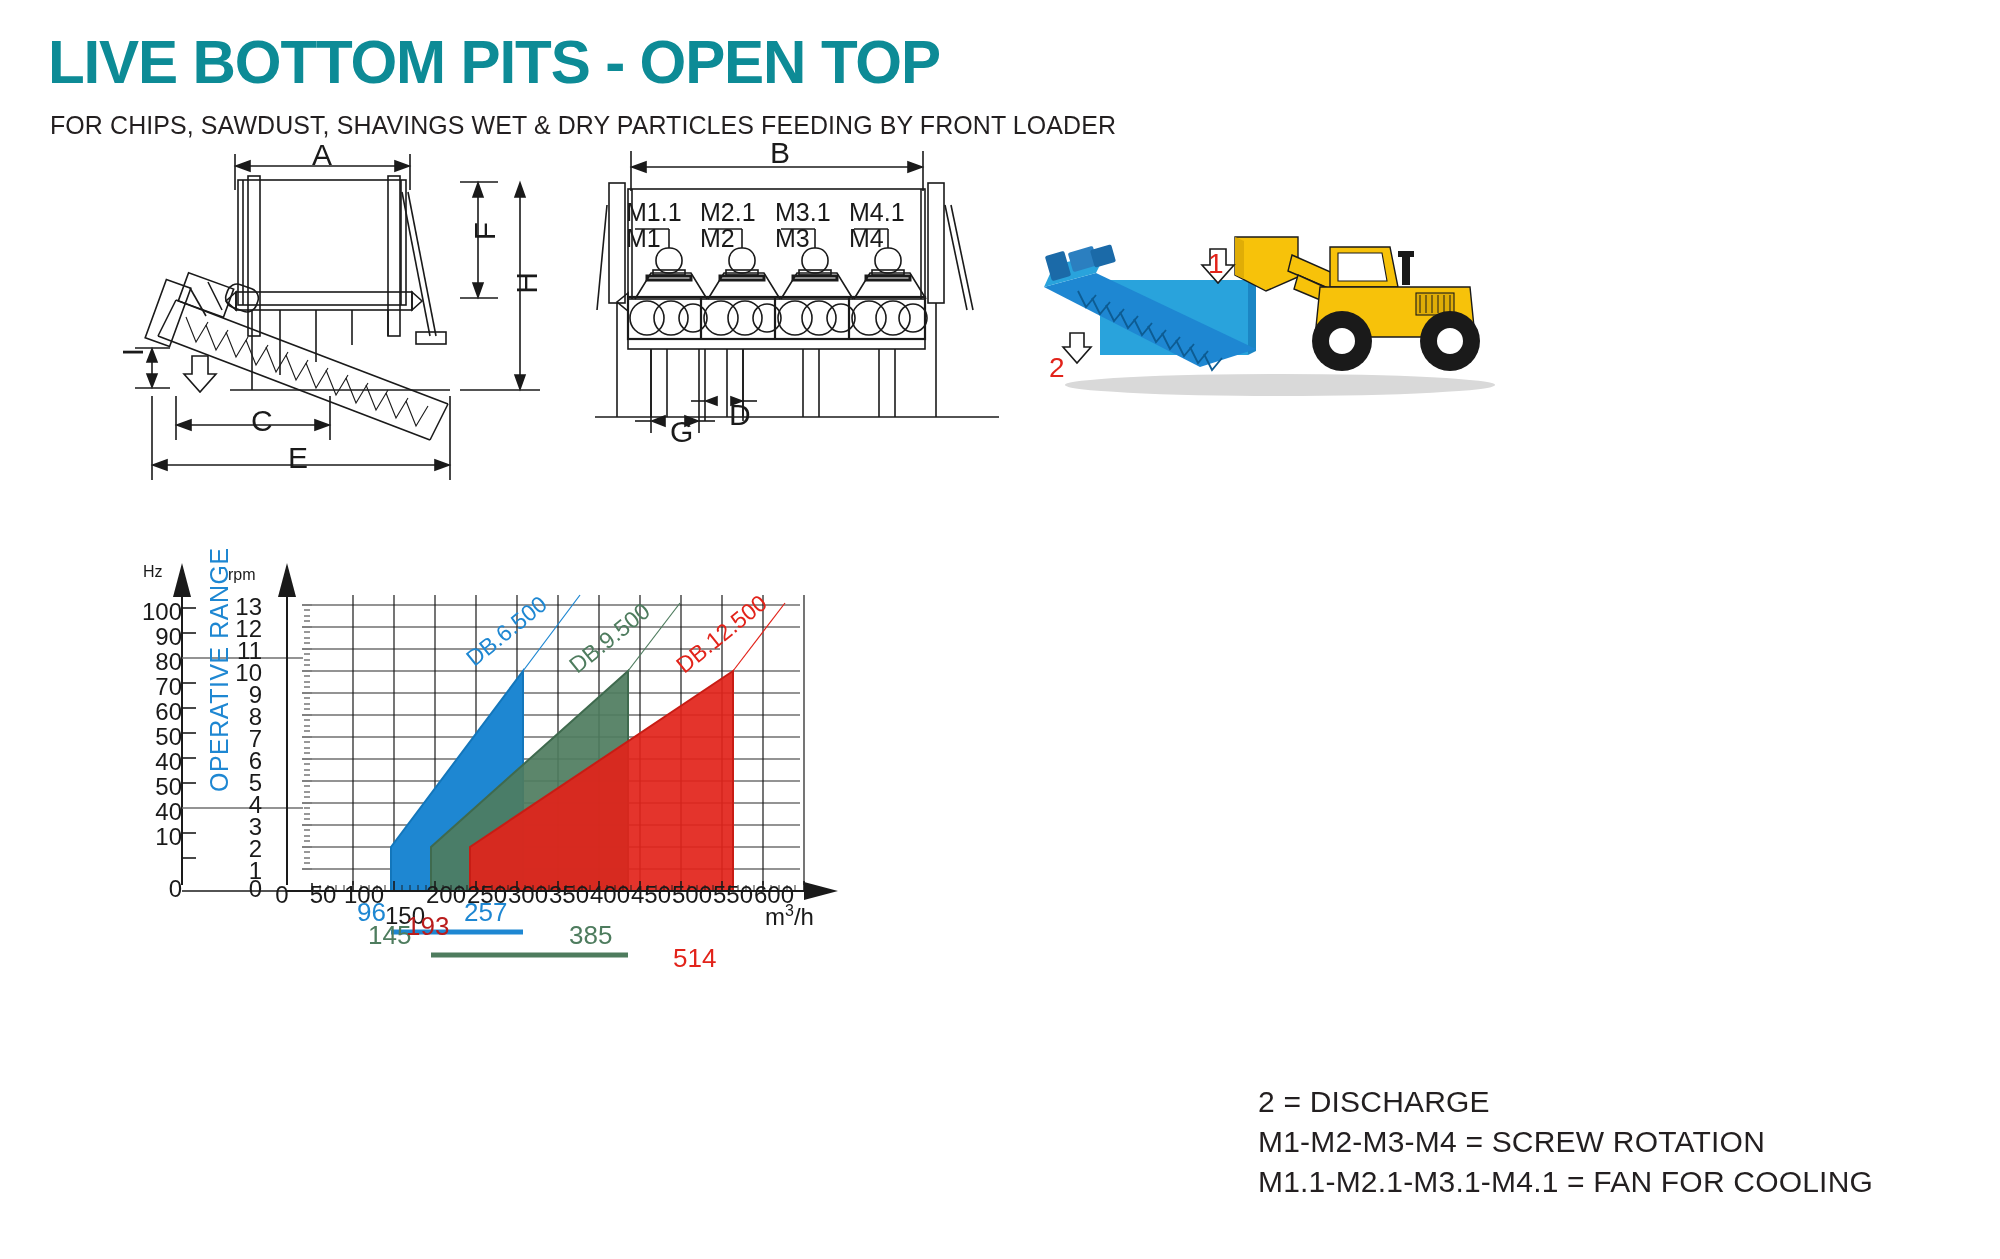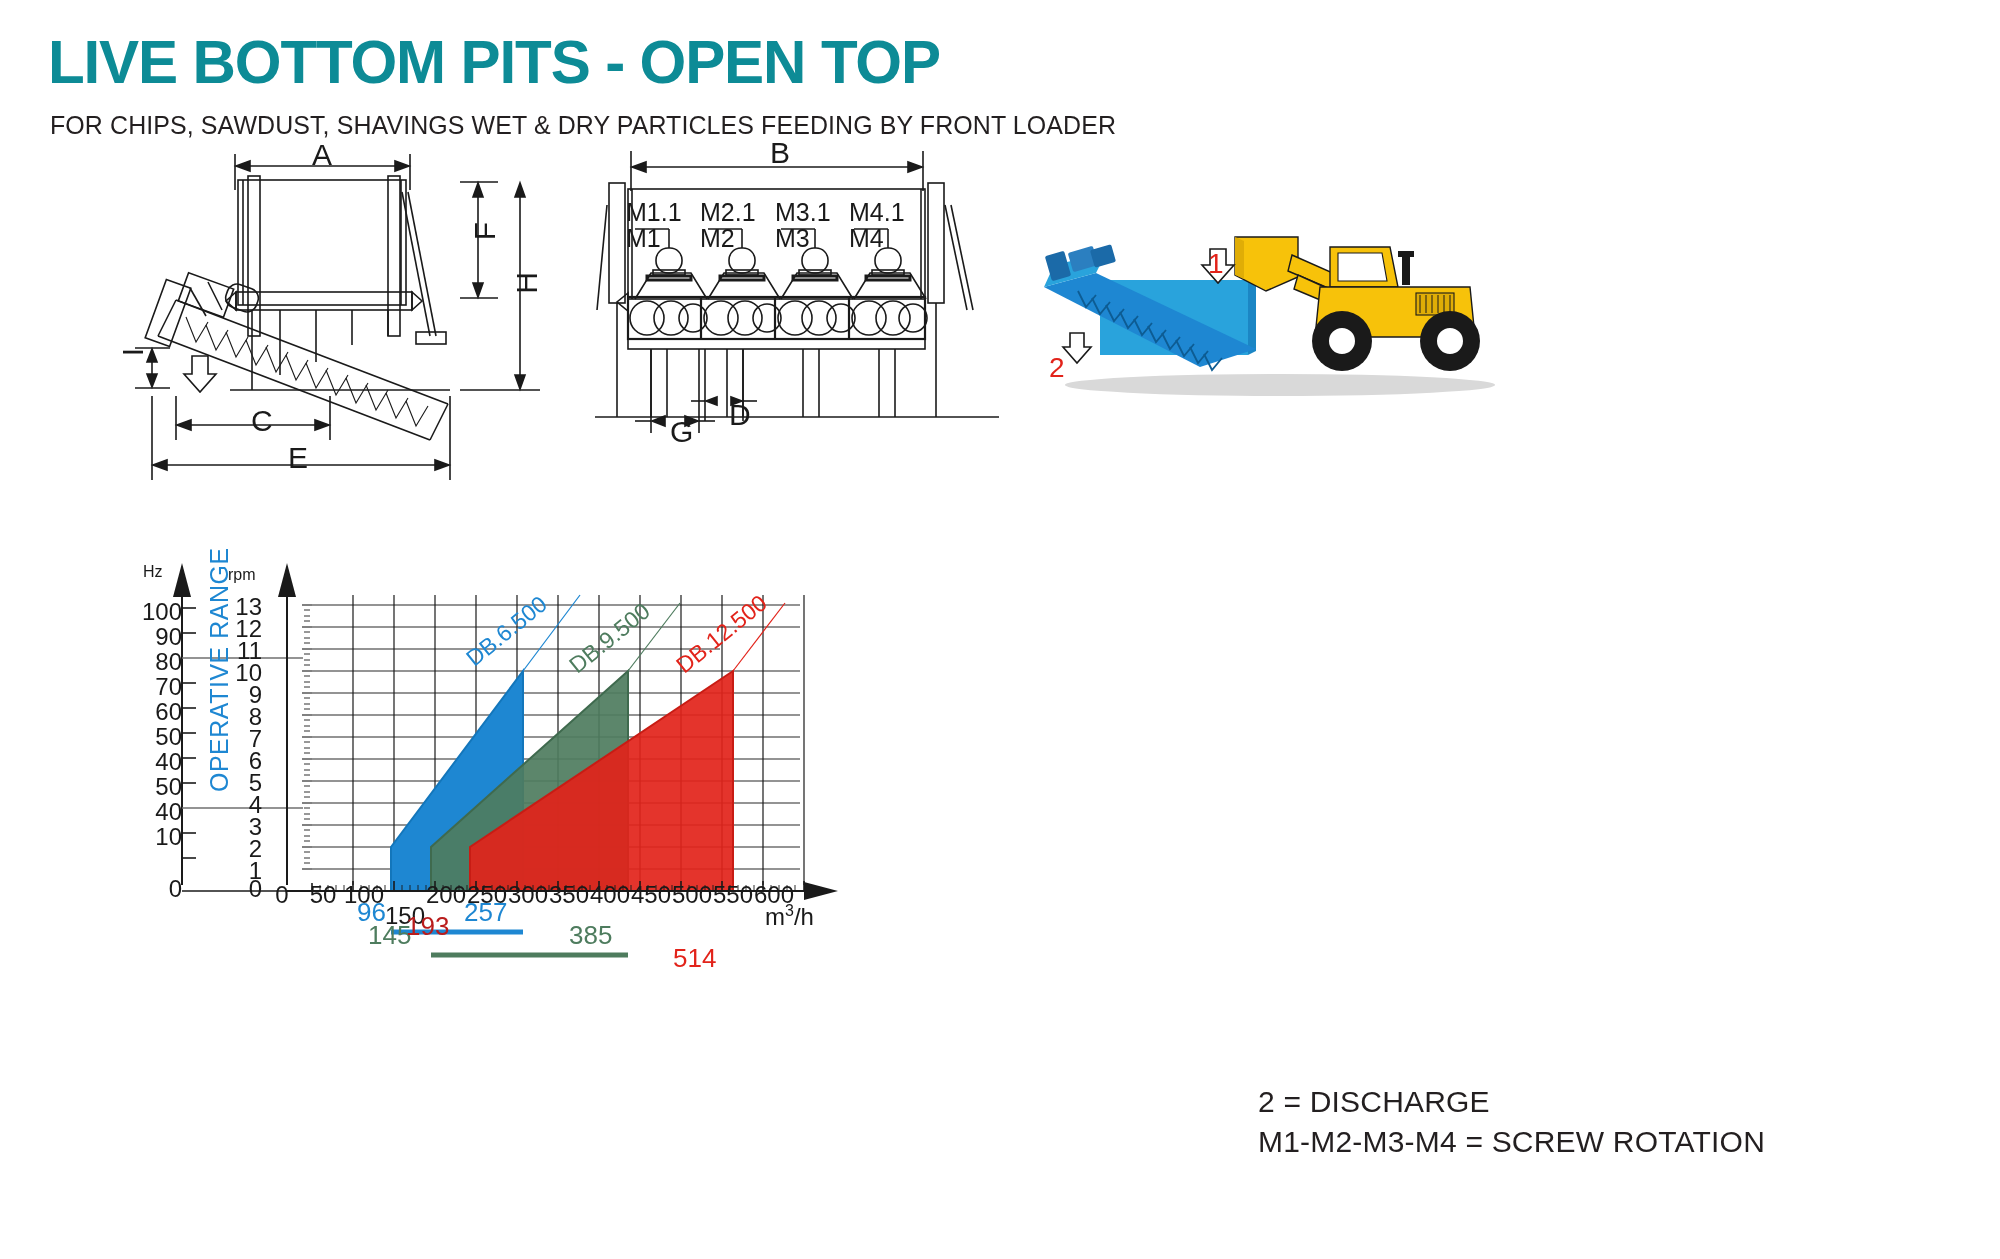--- a/index.html
+++ b/index.html
@@ -664,15 +664,16 @@
 
   <div class="rangeval" style="left:368px; top:920px; color:#4e7c5e;">145</div>
   <div class="rangeval" style="left:569px; top:920px; color:#4e7c5e;">385</div>
 
   <div class="rangeval" style="left:406px; top:911px; color:#b91c1c;">193</div>
   <div class="rangeval" style="left:673px; top:943px; color:#e2231a;">514</div>
 
   <div class="legend">
     <div>2 = DISCHARGE</div>
     <div>M1-M2-M3-M4 = SCREW ROTATION</div>
+    <div>M1.1-M2.1-M3.1-M4.1 = FAN FOR COOLING</div>
   </div>
 
 </div>
 
 </body></html>

